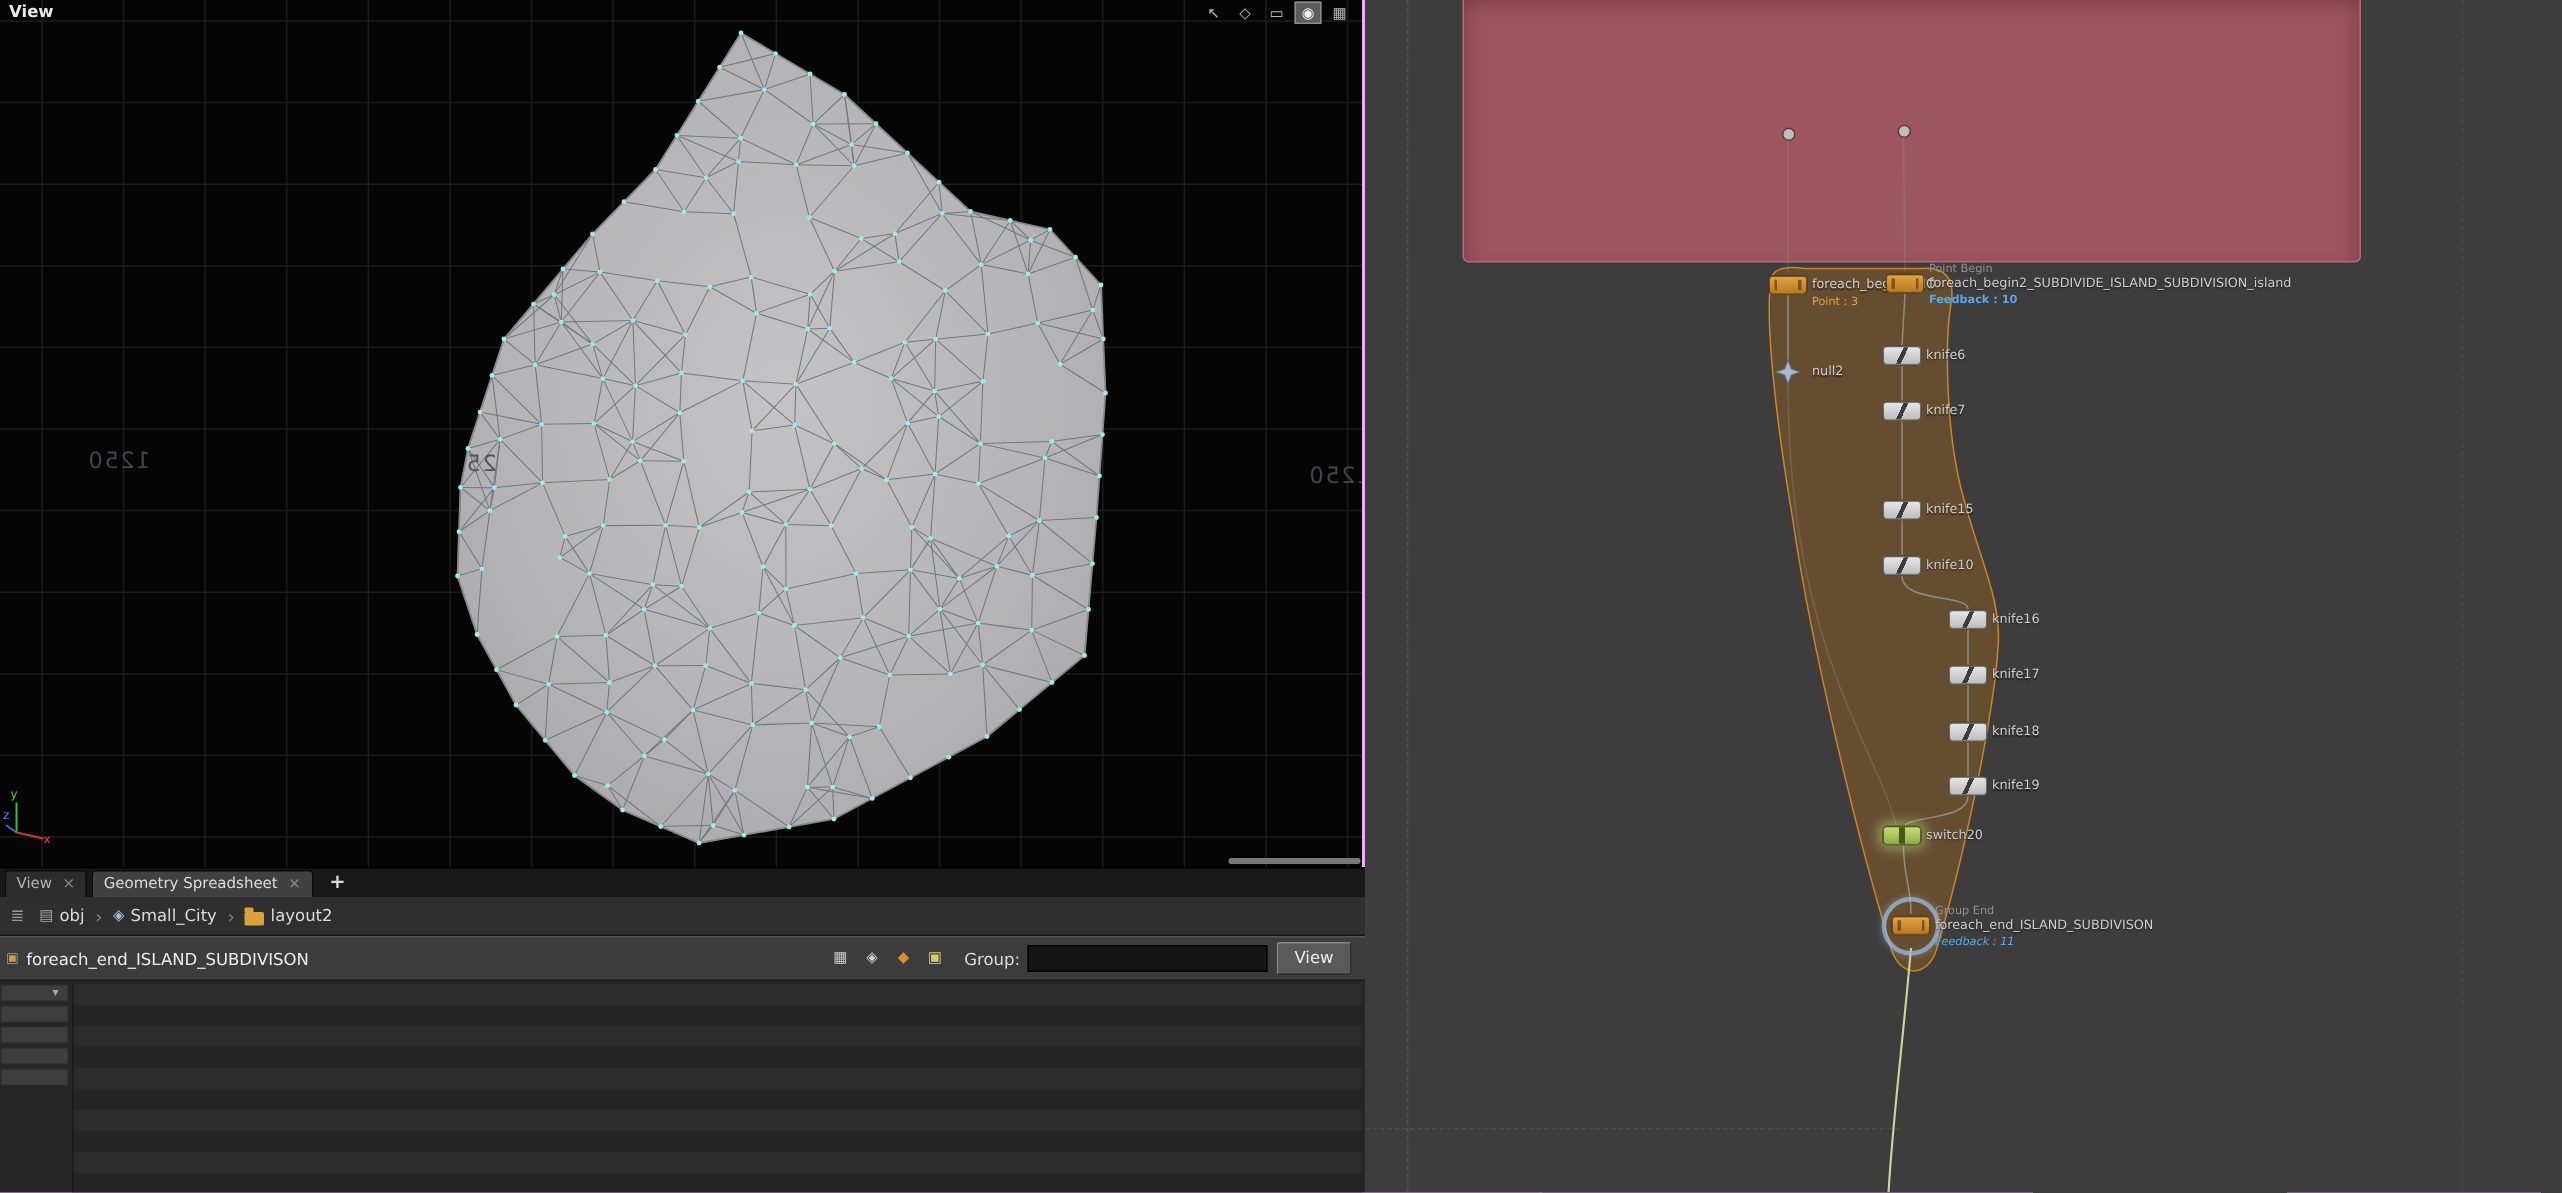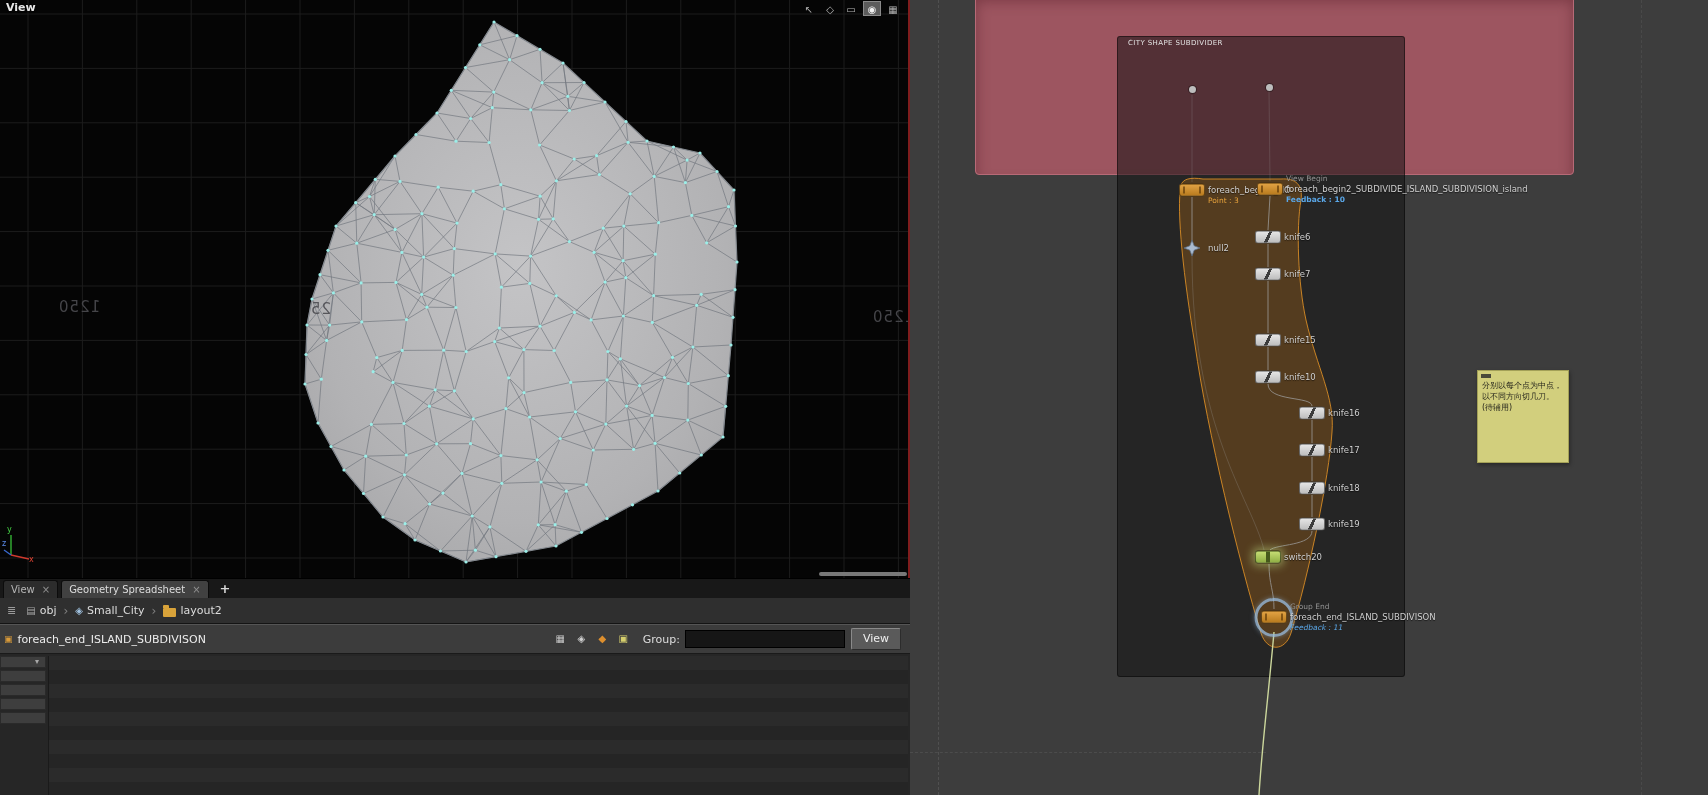--- a/index.html
+++ b/index.html
@@ -3,21 +3,21 @@
 <meta charset="utf-8">
 <style>
   html,body{margin:0;padding:0;}
   body{
     width:1708px;height:795px;position:relative;overflow:hidden;
     background:#3d3d3d;
     font-family:"DejaVu Sans","Liberation Sans",sans-serif;
     -webkit-font-smoothing:antialiased;
   }
   
-  .left-pane{position:absolute;left:0;top:0;width:1028px;height:795px;background:#7f1d1d;border-right:2px solid #bef264;box-sizing:border-box;}
+  .left-pane{position:absolute;left:0;top:0;width:1028px;height:795px;background:#f0abfc;border-right:2px solid #bef264;box-sizing:border-box;}
   .viewport{position:absolute;left:0;top:0;width:908px;height:578px;background:#050505;overflow:hidden;}
   #mesh-svg{position:absolute;left:0;top:0;}
   .vp-title{position:absolute;left:6px;top:1px;font-size:11px;font-weight:bold;color:#e8e8e8;text-shadow:0 1px 2px #000;}
   .vp-tools{position:absolute;right:6px;top:1px;display:flex;gap:3px;}
   .vp-tool{width:18px;height:15px;line-height:15px;text-align:center;font-size:10px;color:#b8b8b8;border:1px solid transparent;box-sizing:border-box;}
   .vp-tool.active{background:#5c5c5c;border:1px solid #8a8a8a;color:#f0f0f0;}
   .grid-label{position:absolute;color:#454549;font-size:15px;letter-spacing:1px;transform:scaleX(-1);user-select:none;}
   .grid-label.on-mesh{color:#55555a;}
   .axis-gizmo{position:absolute;left:2px;bottom:16px;}
   .vp-scroll{position:absolute;right:1px;bottom:2px;width:88px;height:4px;background:#787878;border-radius:2px;}
@@ -857,23 +857,20 @@
     <div class="ss-dd">▾</div>
   </div>
 </div>
 
 <div class="right-pane" id="net-pane">
   <div class="dash-v" style="left:28px;"></div>
   <div class="dash-v" style="left:731px;opacity:.6;"></div>
   <div class="dash-h" style="left:0;top:752px;width:356px;"></div>
 
   <div class="pink-box"></div>
-  <div class="dark-box">
-    <div class="dark-box-title">CITY SHAPE SUBDIVIDER</div>
-  </div>
 
   <svg class="net-svg" width="798" height="795">
 
     <path d="M271,185 C266,210 274,280 285,345 C297,430 330,565 351,633 C357,652 375,652 381,633 C399,573 419,478 422,432 C425,398 407,368 396,320 C388,284 386,228 391,200 C393,185 386,178 371,179 L293,179 C280,177 273,179 271,185 Z" fill="rgba(197,115,20,0.30)" stroke="rgba(226,146,38,0.85)" stroke-width="1"></path>
 
     <g fill="none" stroke="#a0a0a0" stroke-width="1" opacity="0.75">
       <path d="M282,95 L282,182" opacity="0.3"></path>
       <path d="M359,91 L360,181" opacity="0.3"></path>
       <path d="M282,197 L282,240"></path>
       <path d="M360,196 L358,230"></path>
@@ -895,21 +892,21 @@
   <div class="net-dot" style="left:356px;top:84px;"></div>
 
   <div id="nodes-layer">
       <div class="node" style="left: 282px; top: 190px;">
         <div class="node-icon t-foreach"></div>
         <div class="node-label">foreach_begin2_NO</div>
         <div class="node-sub" style="color: rgb(232, 163, 60);">Point : 3</div>
       </div>
       <div class="node" style="left: 360px; top: 189px;">
         <div class="node-icon t-foreach"></div>
-        <div class="node-over">View Begin</div>
+        <div class="node-over">Point Begin</div>
         <div class="node-label">foreach_begin2_SUBDIVIDE_ISLAND_SUBDIVISION_island</div>
         <div class="node-sub" style="color: rgb(90, 167, 232); font-weight: bold;">Feedback : 10</div>
       </div>
       <div class="node" style="left: 282px; top: 248px;">
         <div class="node-icon t-null"><svg width="18" height="18" viewBox="0 0 18 18">
             <path d="M9 1 L11.2 6.8 L17 9 L11.2 11.2 L9 17 L6.8 11.2 L1 9 L6.8 6.8 Z" fill="#a9bacf" stroke="#5c6c80" stroke-width="0.8"></path>
           </svg></div>
         <div class="node-label">null2</div>
       </div>
       <div class="node" style="left: 358px; top: 237px;">
@@ -949,17 +946,13 @@
         <div class="node-label">switch20</div>
       </div>
       <div class="node" style="left: 364px; top: 617px;">
         <div class="node-icon t-foreach_end"></div>
         <div class="node-over">Group End</div>
         <div class="node-label">foreach_end_ISLAND_SUBDIVISON</div>
         <div class="node-sub" style="color: rgb(90, 167, 232); font-style: italic;">Feedback : 11</div>
       </div>
     </div>
 
-  <div class="sticky">
-    <div class="sticky-bar"></div>
-    <div class="sticky-text">分别以每个点为中点，以不同方向切几刀。(待辅用)</div>
-  </div>
 </div>
 
 </body></html>

